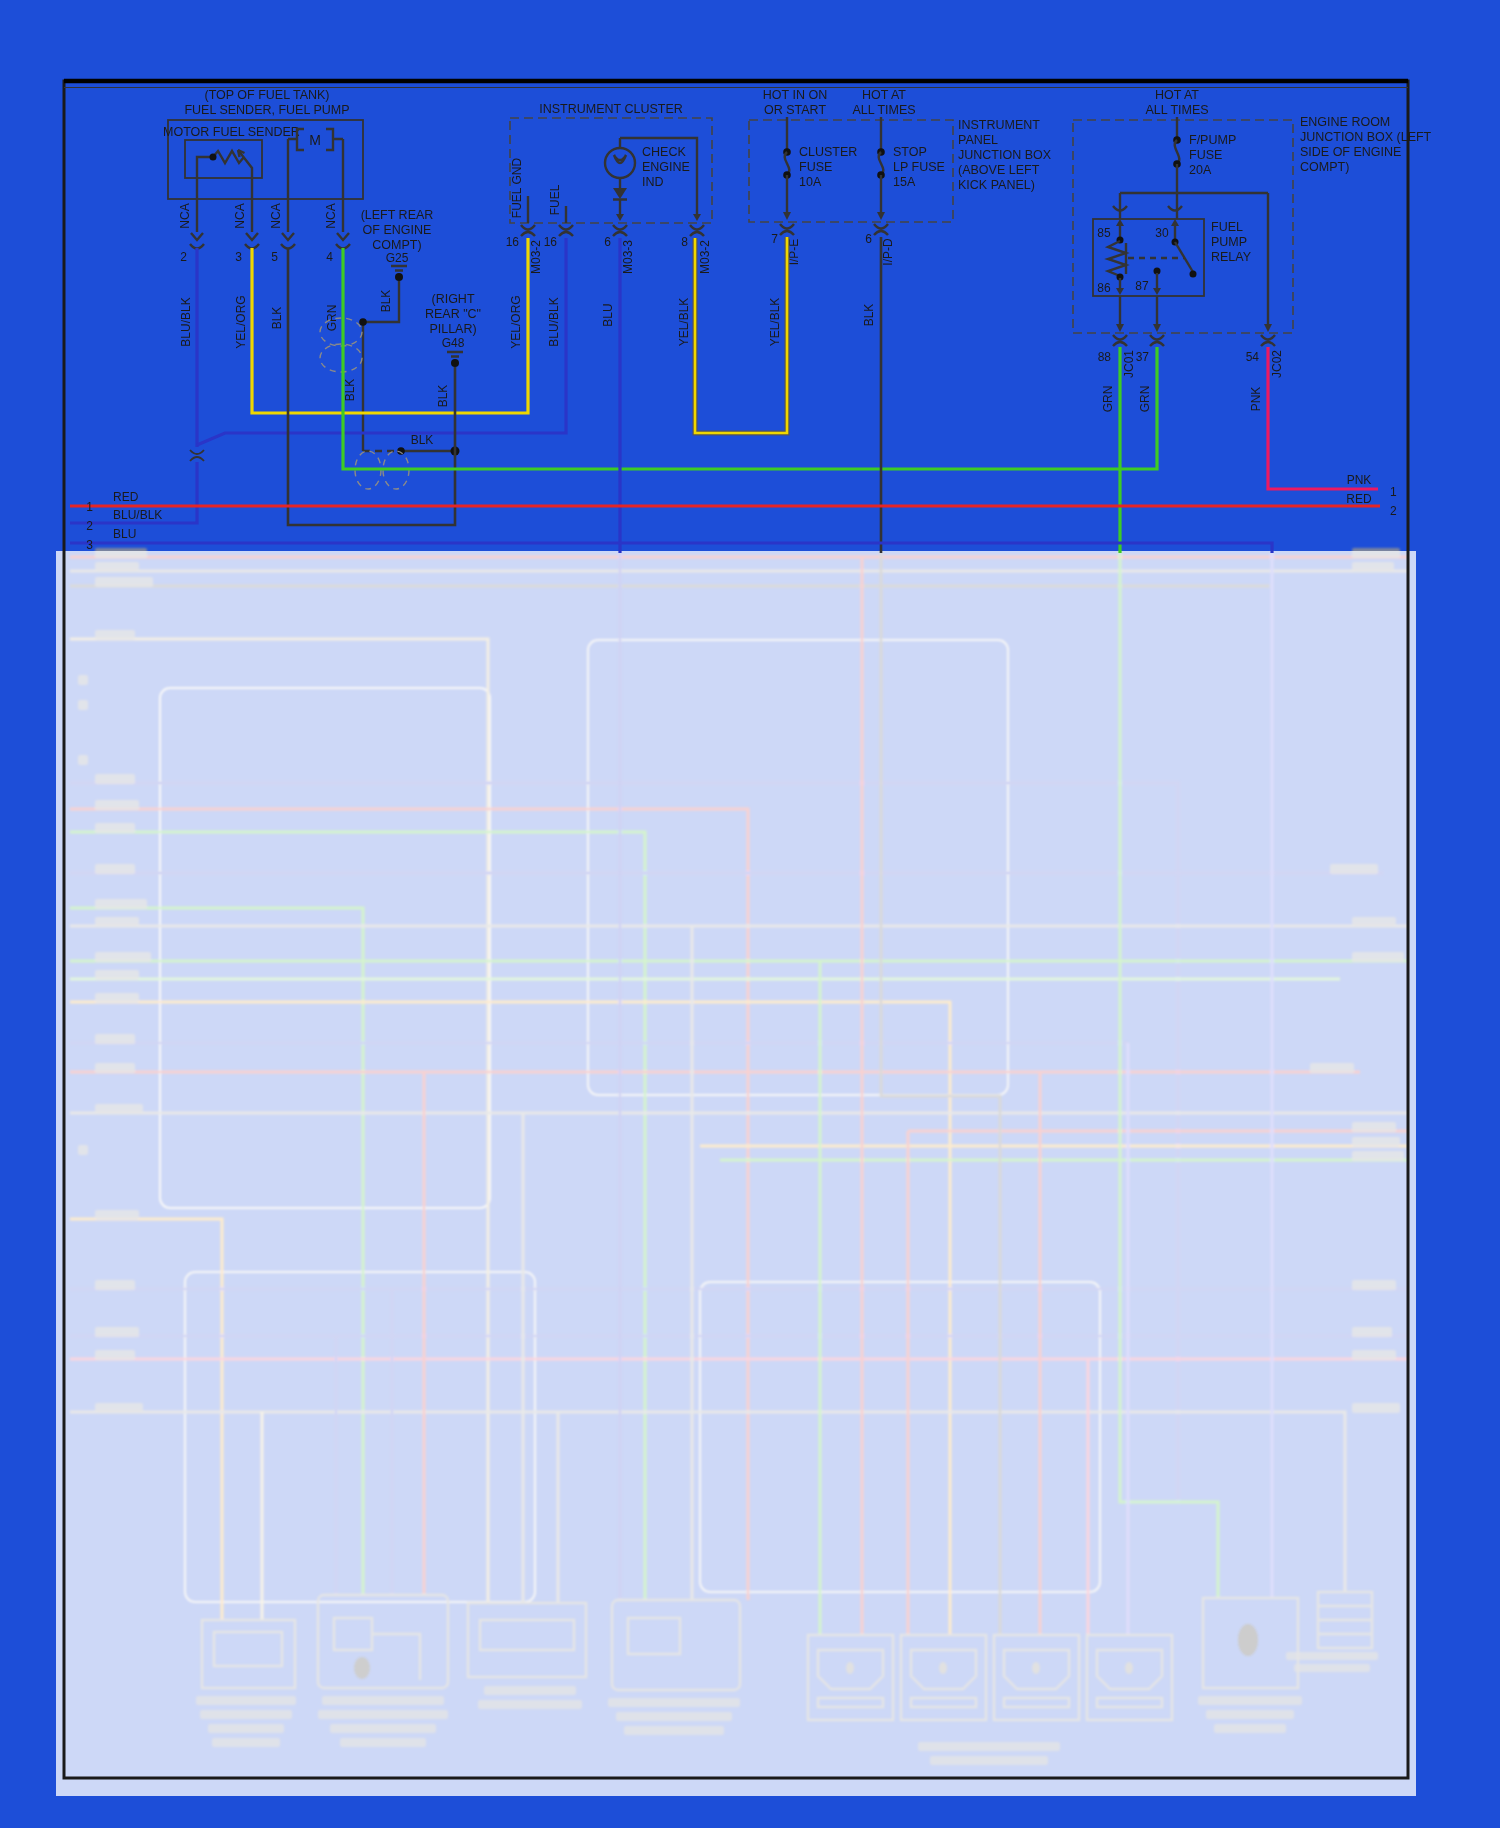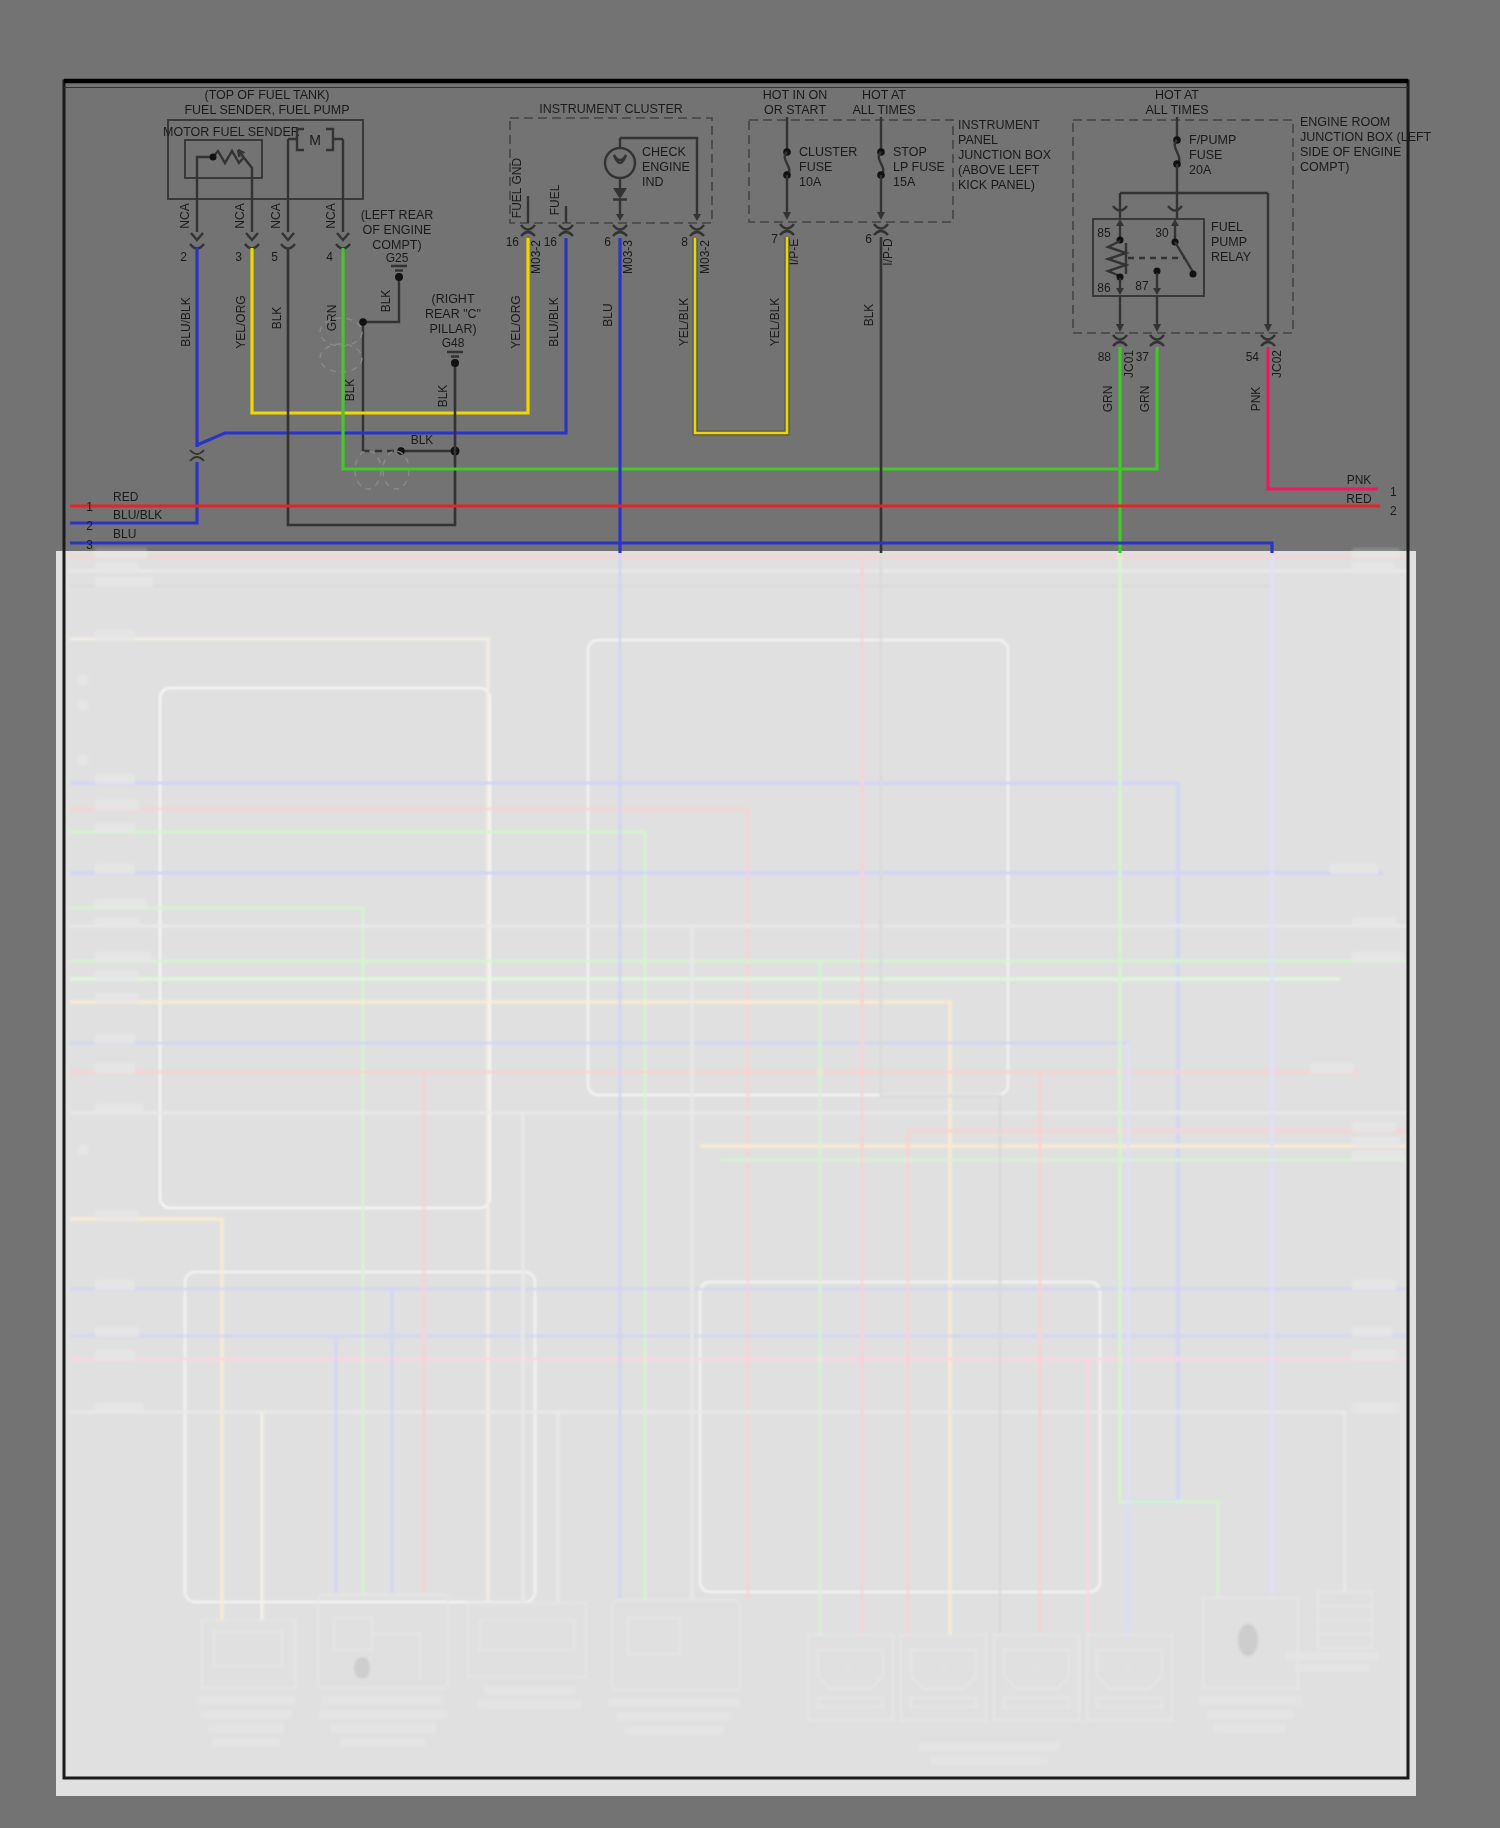--- a/index.html
+++ b/index.html
@@ -1,16 +1,16 @@
 <!DOCTYPE html>
 <html><head>
 <meta charset="utf-8">
 <style>
   html,body{margin:0;padding:0;background:#fff;}
-  .page{width:1500px;height:1828px;position:relative;background:#737373;}
+  .page{width:1500px;height:1828px;position:relative;background:#1d4ed8;}
   svg{display:block;}
   text{font-family:"Liberation Sans",sans-serif;fill:#1a1a1a;}
   .t12{font-size:12px;}
   .t13{font-size:12.5px;}
   .w{fill:none;stroke-linecap:butt;stroke-linejoin:miter;}
   .bk{stroke:#333;stroke-width:2.4;}
   .box{fill:none;stroke:#333;stroke-width:1.8;}
   .dash{fill:none;stroke:#444;stroke-width:1.6;stroke-dasharray:9 5;}
   .dot{fill:#111;}
 </style>

